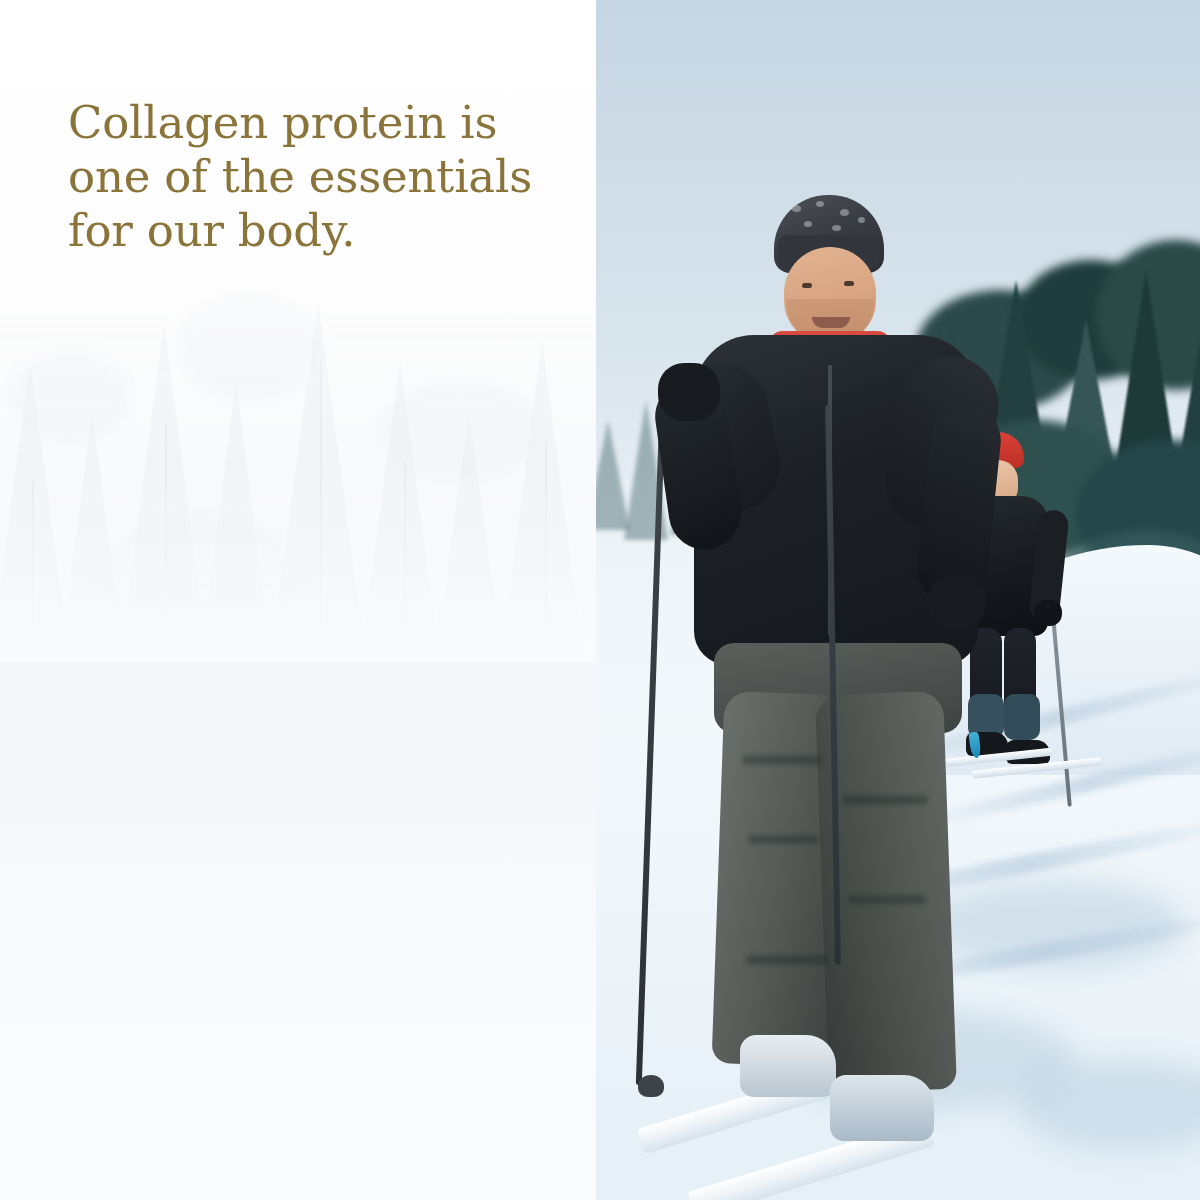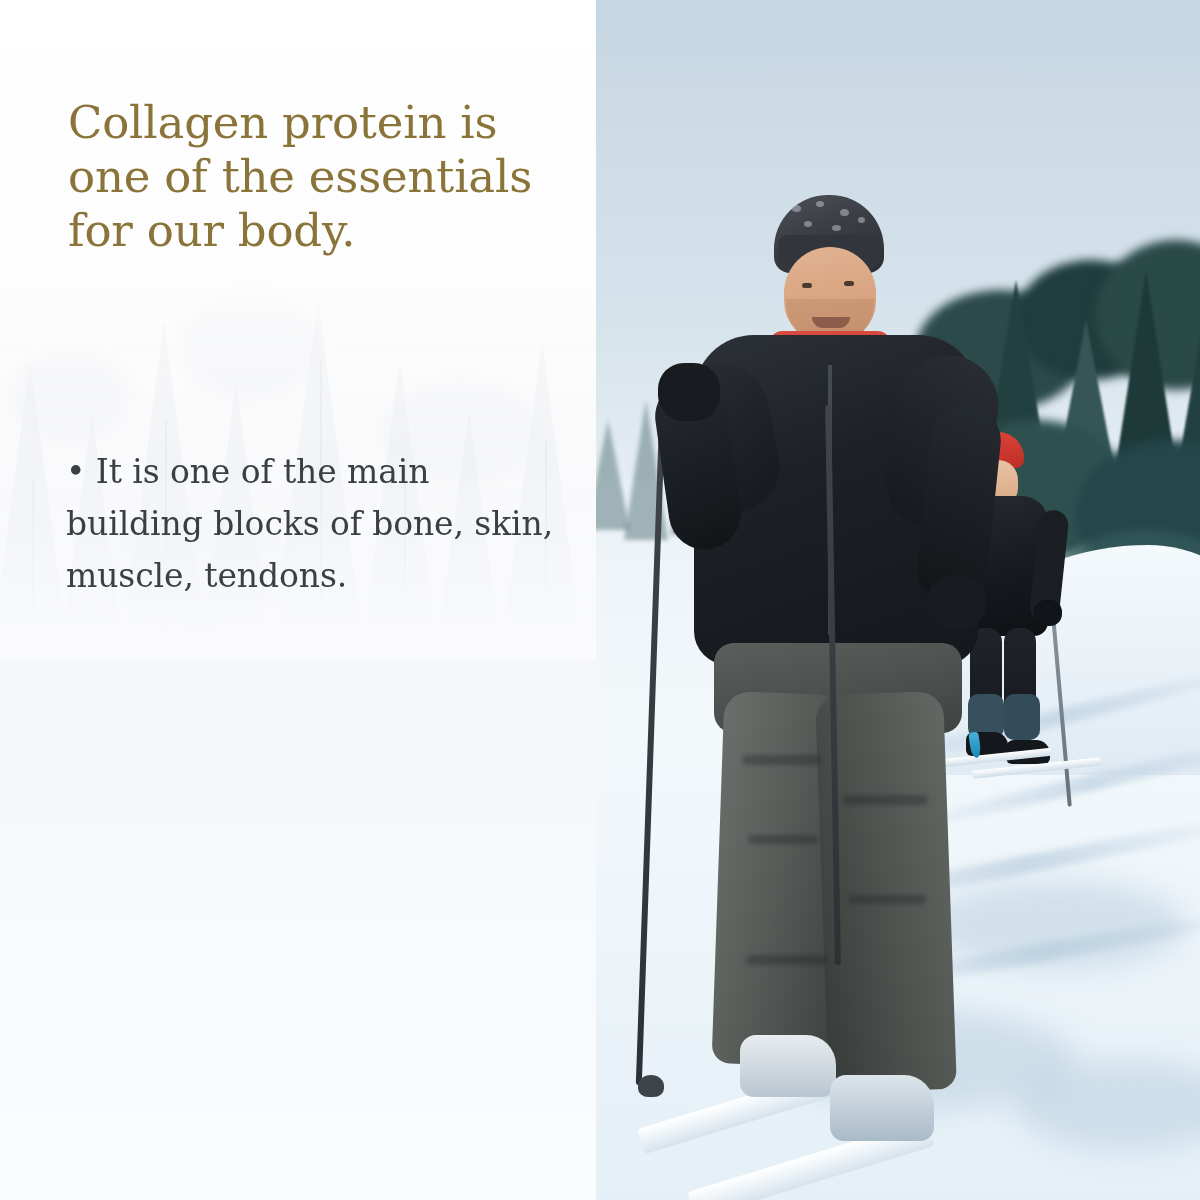--- a/index.html
+++ b/index.html
@@ -330,21 +330,20 @@
       <div class="snowblob" style="left:400px; top:150px; width:160px; height:100px;"></div>
       <div class="snowblob" style="left:120px; top:280px; width:200px; height:120px;"></div>
       <div class="gf-fade"></div>
     </div>
 
     <div class="headline">Collagen protein is
 one of the essentials
 for our body.</div>
 
     <div class="bullets">
-      <div class="bullet">• It is one of the main building blocks of bone, skin, muscle, tendons.</div>
     </div>
   </div>
 
   <div class="photo">
 
     <div class="sky"></div>
     <div class="ground"></div>
 
     <div class="forest-right">
       <div class="pinecloud" style="left:-10px; top:40px;  width:170px; height:120px; background:#2b4a49;"></div>

